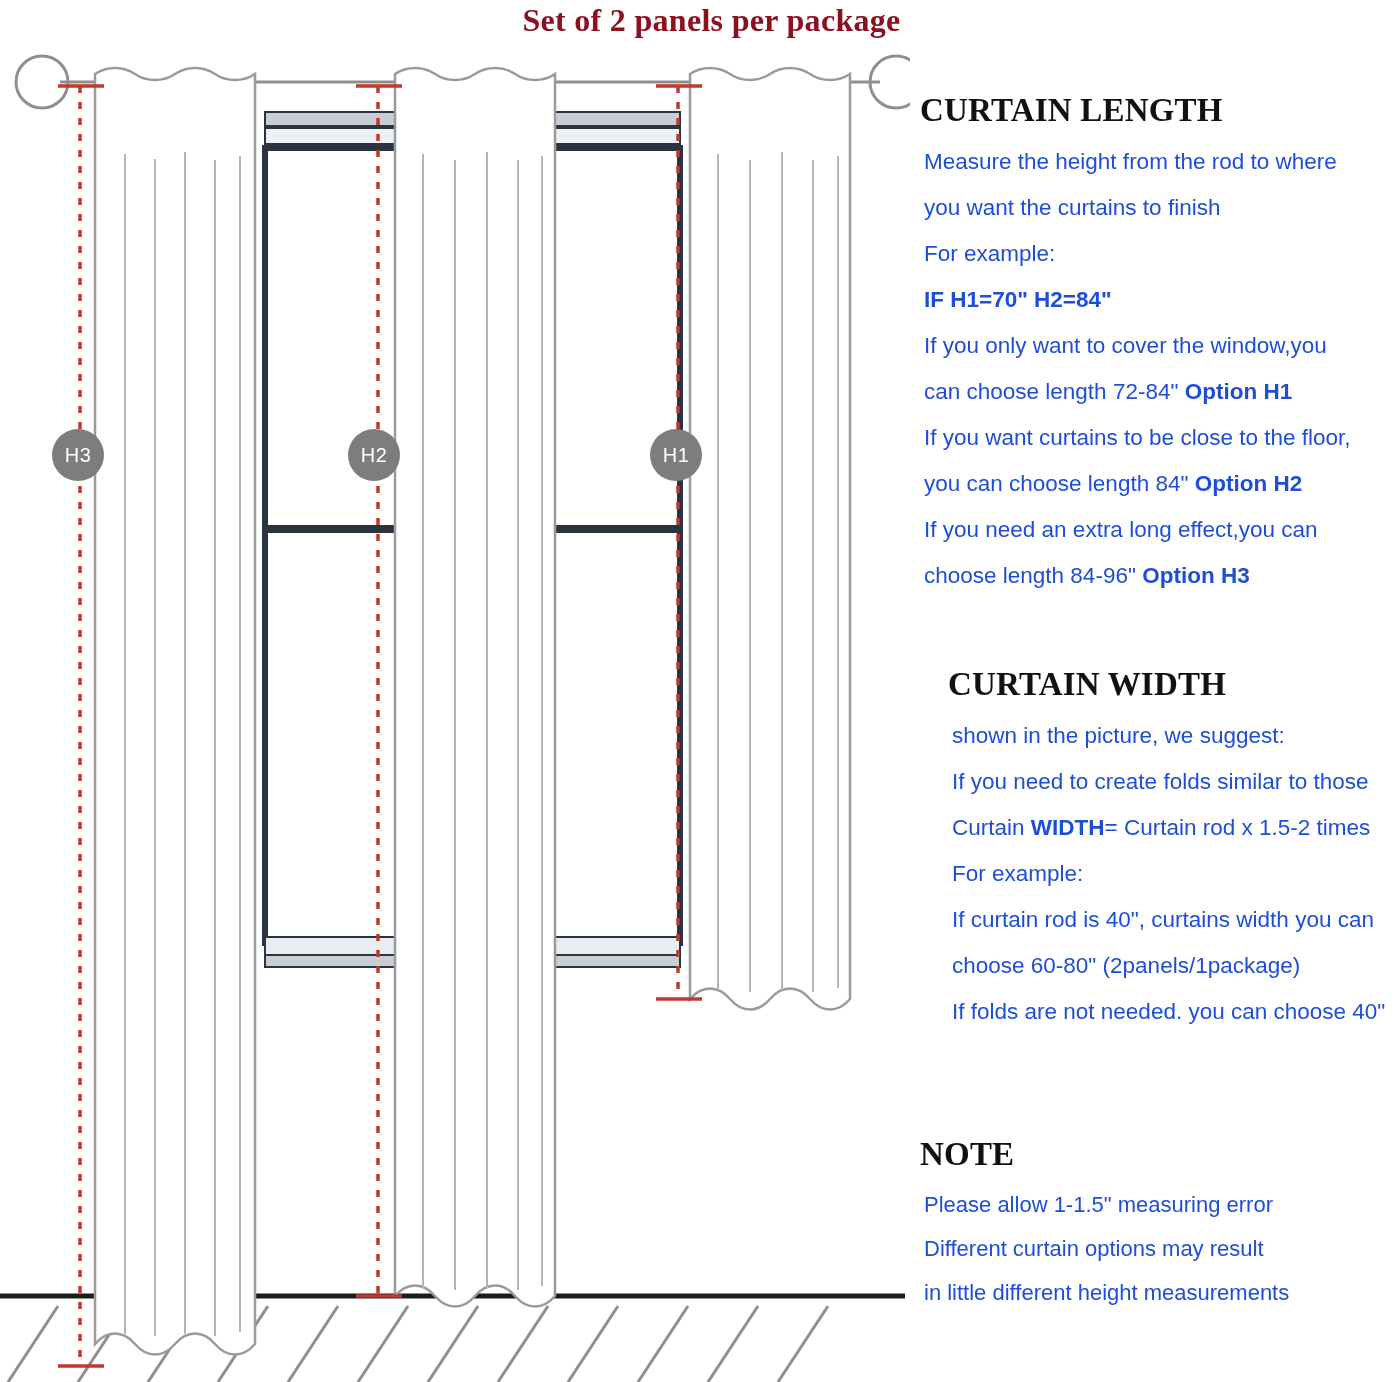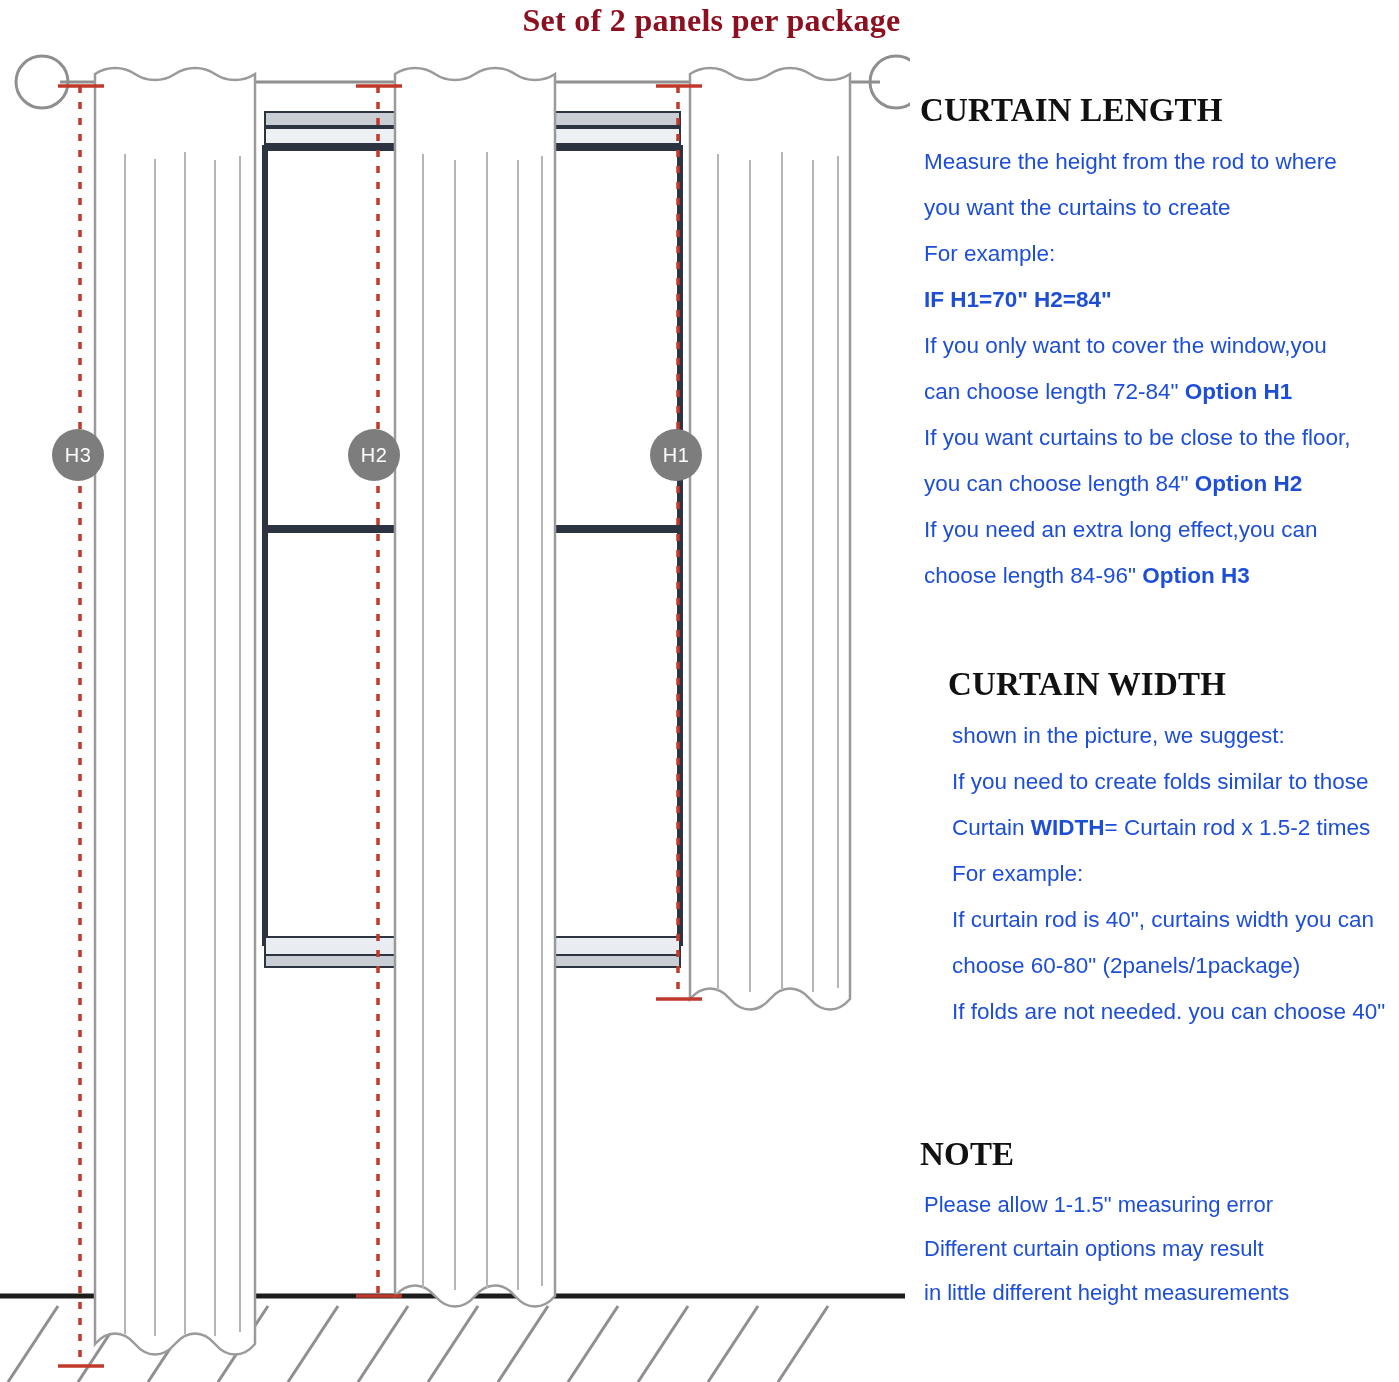--- a/index.html
+++ b/index.html
@@ -232,21 +232,21 @@
     <div class="hlabel" id="h2-label">H2</div>
     <div class="hlabel" id="h1-label">H1</div>
   </div>
 
   <div id="textcol">
 
     <div id="sect-length">
       <div class="sect-title">CURTAIN LENGTH</div>
       <div class="sect-body">
           <span class="ln"><span>Measure the height from the rod to where</span></span>
-          <span class="ln"><span>you want the curtains to create</span></span>
+          <span class="ln"><span>you want the curtains to finish</span></span>
           <span class="ln"><span>For example:</span></span>
           <span class="ln"><b>IF H1=70" H2=84"</b></span>
           <span class="ln"><span>If you only want to cover the window,you</span></span>
           <span class="ln"><span>can choose length 72-84" </span><b>Option H1</b></span>
           <span class="ln"><span>If you want curtains to be close to the floor,</span></span>
           <span class="ln"><span>you can choose length 84" </span><b>Option H2</b></span>
           <span class="ln"><span>If you need an extra long effect,you can</span></span>
           <span class="ln"><span>choose length 84-96" </span><b>Option H3</b></span>
         </div>
     </div>

